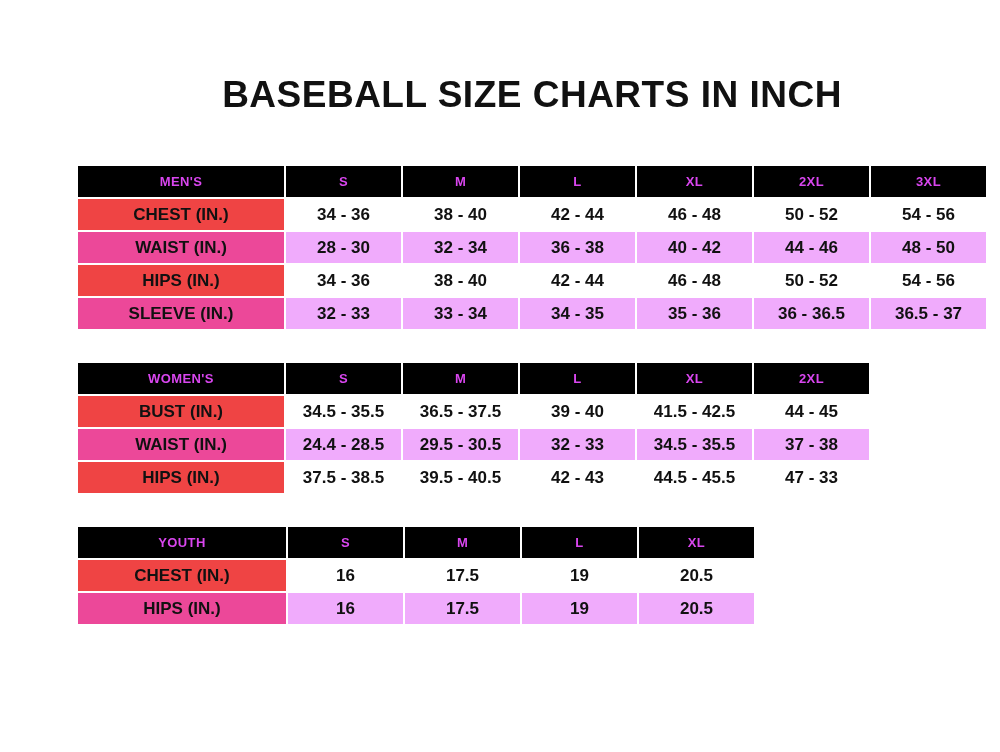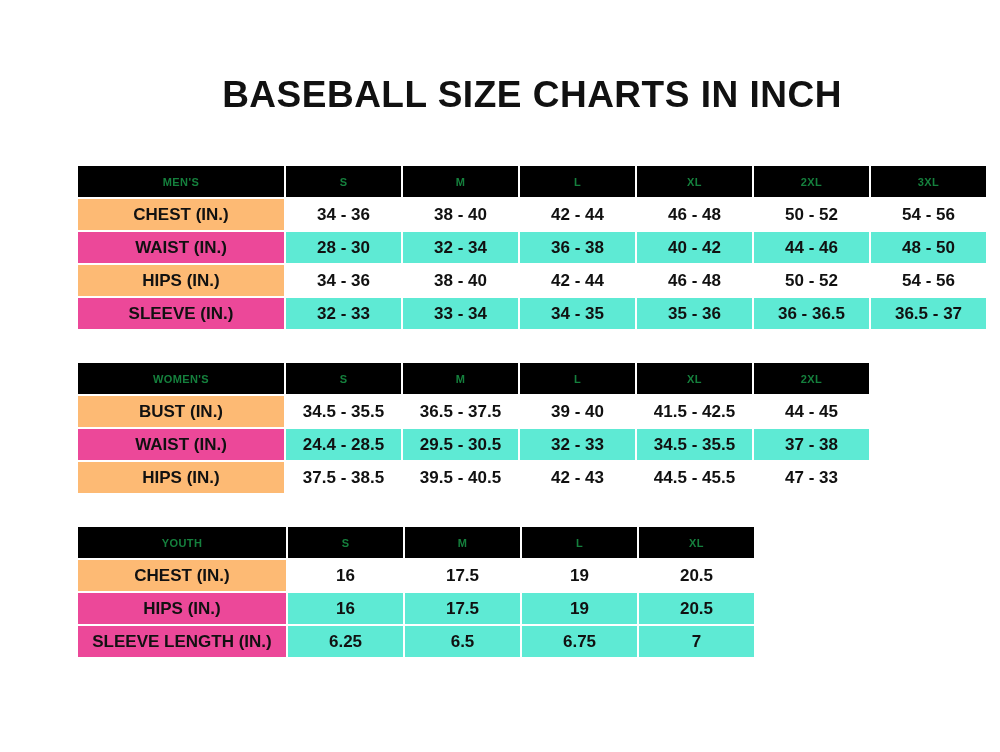--- a/index.html
+++ b/index.html
@@ -47,37 +47,37 @@
 
   th, td {
     border: 2px solid #ffffff;
     text-align: center;
     height: 31px;
     padding: 0;
     white-space: nowrap;
   }
   thead th {
     background: #000000;
-    color: #15803d;
-    font-size: 11px;
+    color: #d946ef;
+    font-size: 13px;
     font-weight: bold;
     letter-spacing: 0.4px;
   }
   thead th.label-col {
     text-align: center;
   }
   tbody td {
     background: #ffffff;
     color: #111111;
   }
   tbody tr.alt td {
-    background: #5eead4;
+    background: #f0abfc;
   }
   tbody td.rowlabel {
-    background: #fdba74;
+    background: #ef4444;
     font-weight: bold;
   }
   tbody tr.alt td.rowlabel {
     background: #ec4899;
   }
   
   .men col.c0 { width: 208px; }
   .men col.cx { width: 117px; }
 
   .women col.c0 { width: 208px; }
@@ -235,24 +235,17 @@
           <td>19</td>
           <td>20.5</td>
         </tr>
         <tr class="alt">
           <td class="rowlabel">HIPS (IN.)</td>
           <td>16</td>
           <td>17.5</td>
           <td>19</td>
           <td>20.5</td>
         </tr>
-        <tr class="alt">
-          <td class="rowlabel">SLEEVE LENGTH (IN.)</td>
-          <td>6.25</td>
-          <td>6.5</td>
-          <td>6.75</td>
-          <td>7</td>
-        </tr>
       </tbody>
     </table>
 
   </div>
 </div>
 
 </body></html>

